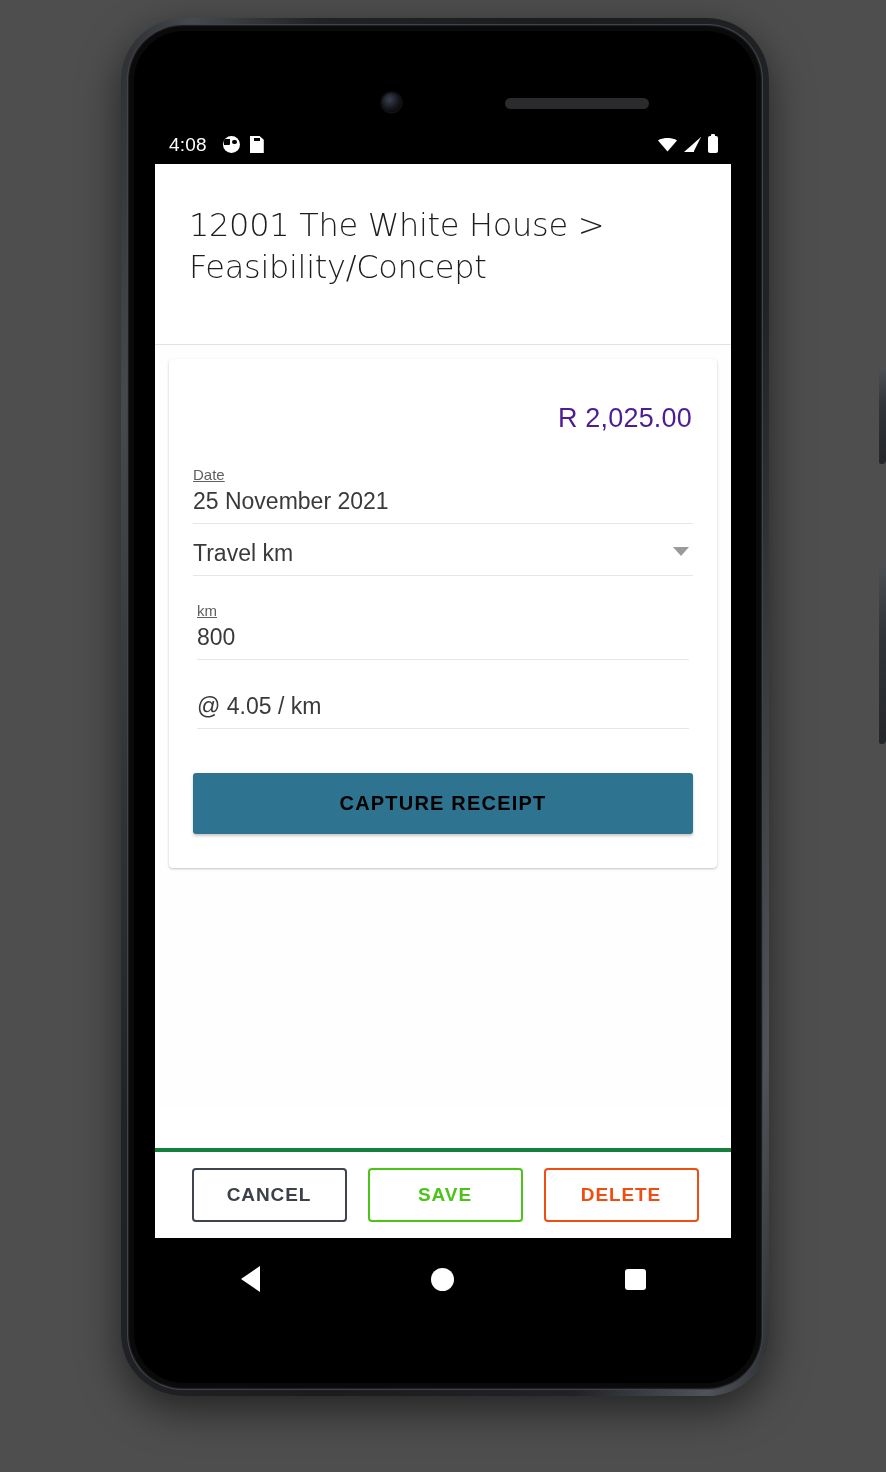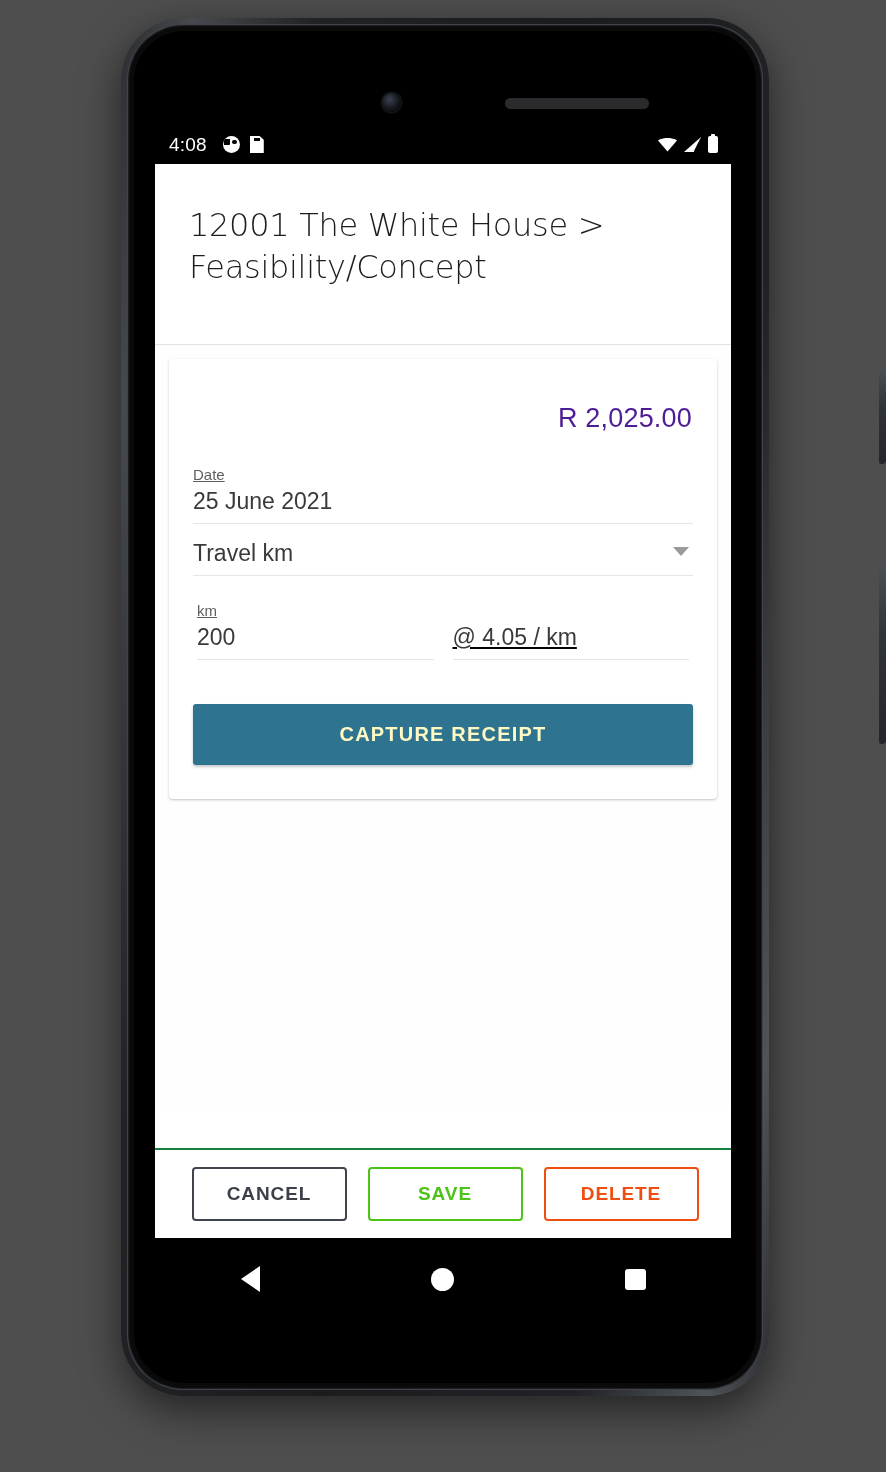--- a/index.html
+++ b/index.html
@@ -247,53 +247,54 @@
     border-left: 8px solid transparent;
     border-right: 8px solid transparent;
     border-top: 9px solid #9a9a9a;
   }
 
   .field-row {
     display: flex;
     gap: 19px;
     margin-top: 16px;
     padding: 0 4px;
+    flex-direction: column;
   }
   .field-row .field {
     flex: 1;
     padding-top: 10px;
   }
-  .field-row .field.rate { display: flex; align-items: flex-end; padding-bottom: 8px; text-decoration: underline; }
+  .field-row .field.rate { display: flex; align-items: flex-end; padding-bottom: 8px; }
   .field-row .field.rate .field-value { padding-bottom: 0px; }
 
   .capture-btn {
     display: block;
     width: 100%;
     margin-top: 44px;
     background: #2e7491;
-    color: #fef9c3;
+    color: #000000;
     border: none;
     border-radius: 3px;
     padding: 19px 0;
     font-size: 20px;
     letter-spacing: 1.2px;
     font-weight: bold;
     font-family: "Liberation Sans", sans-serif;
     box-shadow: 0 2px 3px rgba(0,0,0,0.22);
     cursor: pointer;
   }
 
   
   .action-bar {
     position: absolute;
     left: 0; bottom: 0;
     width: 580px;
     height: 90px;
     background: #fff;
-    border-top: 2px solid #15803d;
+    border-top: 4px solid #15803d;
     display: flex;
     align-items: center;
     justify-content: center;
     gap: 21px;
   }
   .abtn {
     background: #fff;
     border-radius: 4px;
     padding: 14px 0;
     width: 155px;
@@ -373,32 +374,32 @@
 
     <div class="app-body">
       <div class="card">
 
         <div class="amount-row">
           <span class="amount">R 2,025.00</span>
         </div>
 
         <div class="field">
           <div class="field-label">Date</div>
-          <div class="field-value">25 June 2021</div>
+          <div class="field-value">25 November 2021</div>
         </div>
 
         <div class="field">
           <div class="field-value">Travel km</div>
           <span class="dropdown-arrow"></span>
         </div>
 
         <div class="field-row">
           <div class="field">
             <div class="field-label">km</div>
-            <div class="field-value">200</div>
+            <div class="field-value">800</div>
           </div>
           <div class="field rate">
             <div class="field-value">@ 4.05 / km</div>
           </div>
         </div>
 
         <button class="capture-btn">CAPTURE RECEIPT</button>
       </div>
     </div>
 

